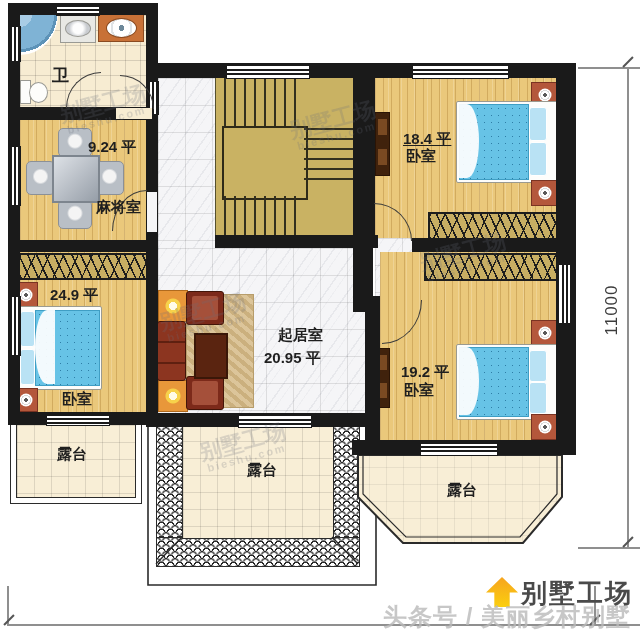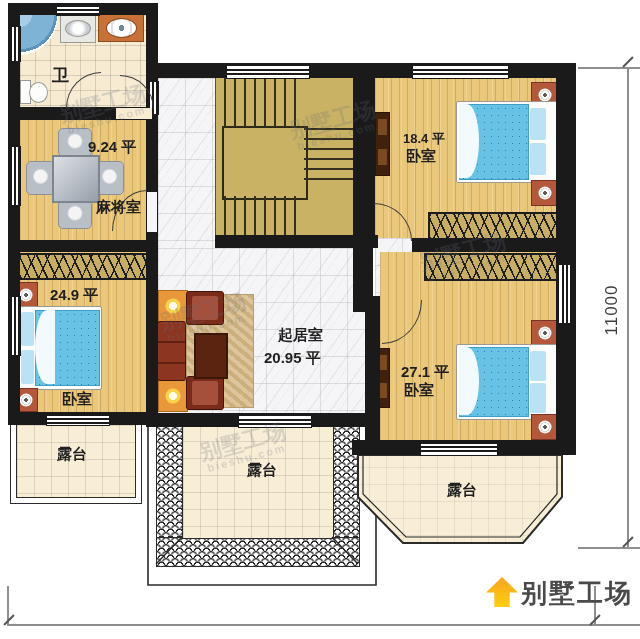--- a/index.html
+++ b/index.html
@@ -227,25 +227,25 @@
   <div class="arc" style="left:120px;top:75px;width:33px;height:33px;border-radius:0 100% 0 0;border-left:none;border-bottom:none;"></div>
   <div class="arc" style="left:112px;top:190px;width:34px;height:40px;border-radius:100% 0 0 0;border-right:none;border-bottom:none;"></div>
   <div class="arc" style="left:374px;top:203px;width:37px;height:37px;border-radius:0 100% 0 0;border-left:none;border-bottom:none;"></div>
   <div class="arc" style="left:382px;top:300px;width:39px;height:43px;border-radius:0 0 100% 0;border-left:none;border-top:none;"></div>
 
   <div class="lab" style="left:52px;top:64px;font-size:17px;">卫</div>
   <div class="lab" style="left:88px;top:138px;font-size:15px;">9.24 平</div>
   <div class="lab" style="left:96px;top:198px;font-size:15px;">麻将室</div>
   <div class="lab" style="left:50px;top:286px;font-size:15px;">24.9 平</div>
   <div class="lab" style="left:62px;top:390px;font-size:15px;">卧室</div>
-  <div class="lab" style="left:403px;top:130px;font-size:13px;">18.4 平</div>
+  <div class="lab" style="left:403px;top:130px;font-size:15px;text-decoration:underline;">18.4 平</div>
   <div class="lab" style="left:406px;top:147px;font-size:15px;">卧室</div>
   <div class="lab" style="left:278px;top:326px;font-size:15px;">起居室</div>
   <div class="lab" style="left:264px;top:349px;font-size:15px;">20.95 平</div>
-  <div class="lab" style="left:401px;top:363px;font-size:15px;">27.1 平</div>
+  <div class="lab" style="left:401px;top:363px;font-size:15px;">19.2 平</div>
   <div class="lab" style="left:404px;top:381px;font-size:15px;">卧室</div>
   <div class="lab" style="left:57px;top:445px;font-size:15px;">露台</div>
   <div class="lab" style="left:247px;top:461px;font-size:15px;">露台</div>
   <div class="lab" style="left:447px;top:481px;font-size:15px;">露台</div>
 
   <div class="wm" style="left:60px;top:92px;font-size:22px;">
     <span>别墅工场</span><span class="s">bieshu.com</span></div>
   <div class="wm" style="left:290px;top:108px;font-size:22px;">
     <span>别墅工场</span><span class="s">bieshu.com</span></div>
   <div class="wm" style="left:420px;top:240px;font-size:22px;">
@@ -263,14 +263,15 @@
 
   <div class="dimline" style="left:578px;top:67px;width:62px;height:2px;"></div>
   <div class="dimline" style="left:627px;top:67px;width:2px;height:482px;"></div>
   <div class="dimline" style="left:578px;top:547px;width:62px;height:2px;"></div>
   <div class="tick" style="left:621px;top:61px;width:14px;height:2px;"></div>
   <div class="tick" style="left:621px;top:541px;width:14px;height:2px;"></div>
   <div class="dimtext" style="left:582px;top:300px;width:60px;text-align:center;transform:rotate(-90deg);">11000</div>
 
   <div class="abs" style="left:486px;top:577px;width:32px;height:30px;background:linear-gradient(180deg,#f6a41f,#fbcf0e);clip-path:polygon(50% 0,100% 52%,74% 52%,74% 100%,26% 100%,26% 52%,0 52%);"></div>
   <div class="lab" style="left:521px;top:576px;font-size:26px;color:#4a4a4a;letter-spacing:2px;">别墅工场</div>
+  <div class="lab" style="left:383px;top:601px;font-size:24px;color:rgba(185,185,185,.8);letter-spacing:1px;">头条号 / 美丽乡村别墅</div>
 
 </div>
 
 </body></html>

